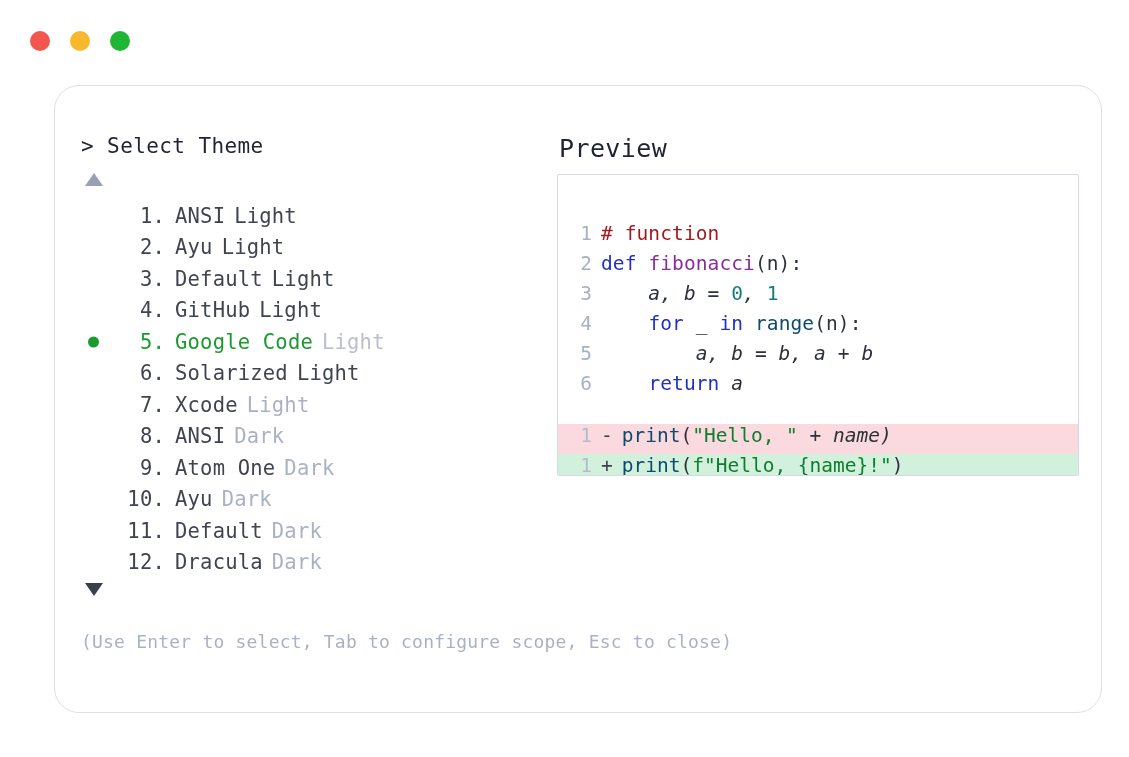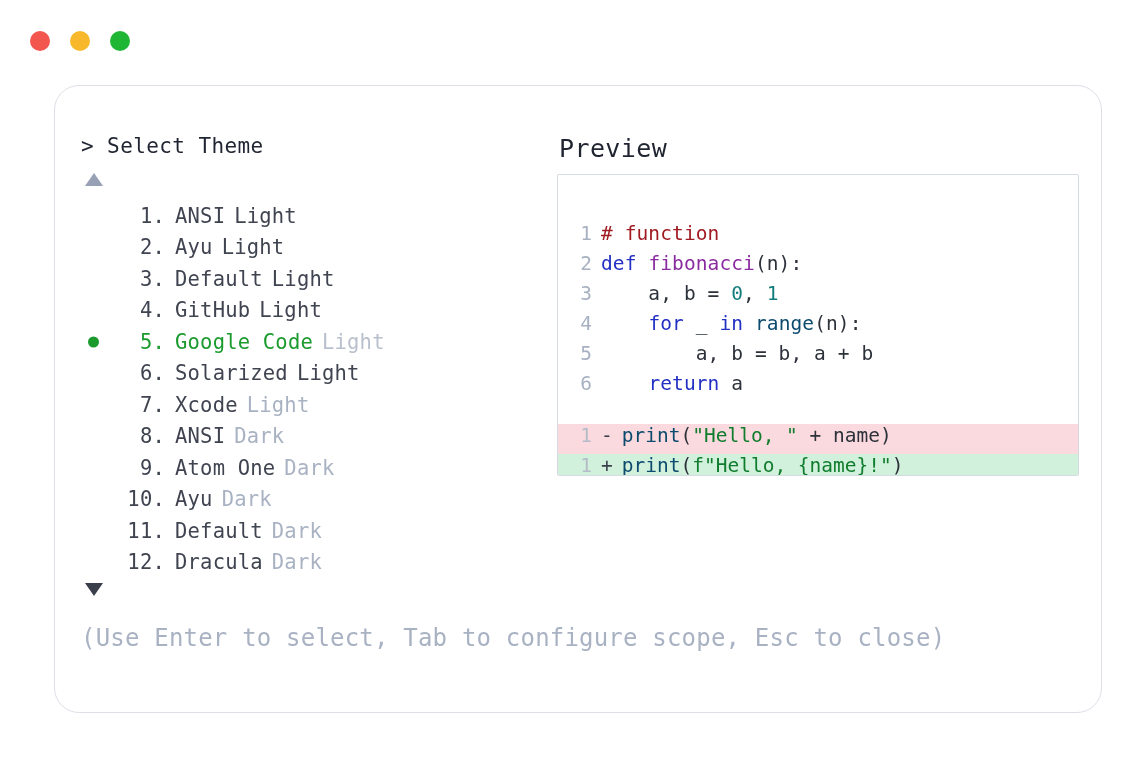--- a/index.html
+++ b/index.html
@@ -141,28 +141,28 @@
   .diff-marker { color: #3a3f4b; padding-left: 9px; }
   .diff-body { padding-left: 9px; }
 
   
   .t-comment  { color: #a01b22; }
   .t-keyword  { color: #2330c4; text-align: right; }
   .t-func     { color: #8b2ba0; margin-top: 8px; }
   .t-builtin  { color: #0c4a6e; text-align: center; }
   .t-number   { color: #127c7c; }
   .t-string   { color: #107c2d; }
-  .t-plain    { color: #2c313a; }
+  .t-plain    { color: #2c313a; font-style: italic; }
   .t-punct    { color: #2c313a; }
 
   
   .hint {
     position: absolute;
     left: 26px; bottom: 60px;
-    font-size: 24px;
+    font-size: 18px;
     color: #a9b2c3;
     letter-spacing: 0.2px;
     white-space: pre;
   }
 </style>
 </head>
 <body>
 
 <div id="app">
 

